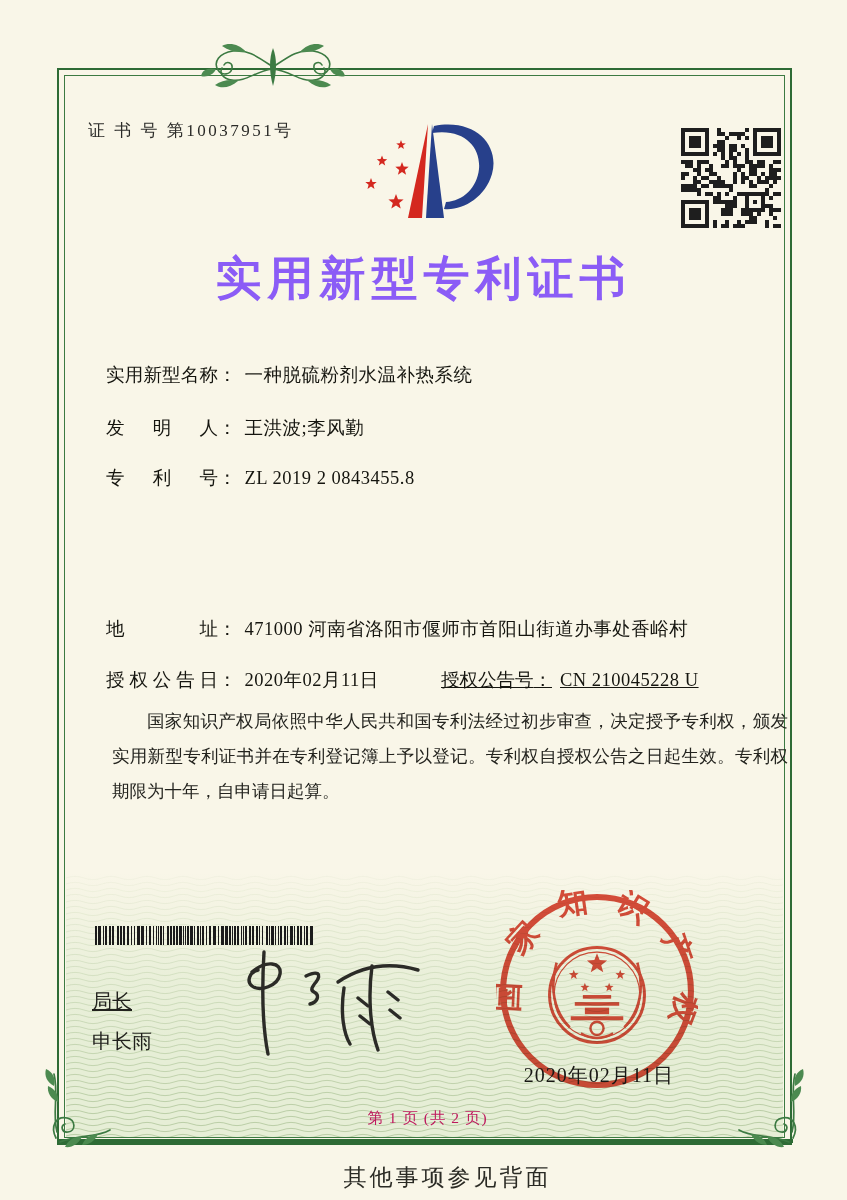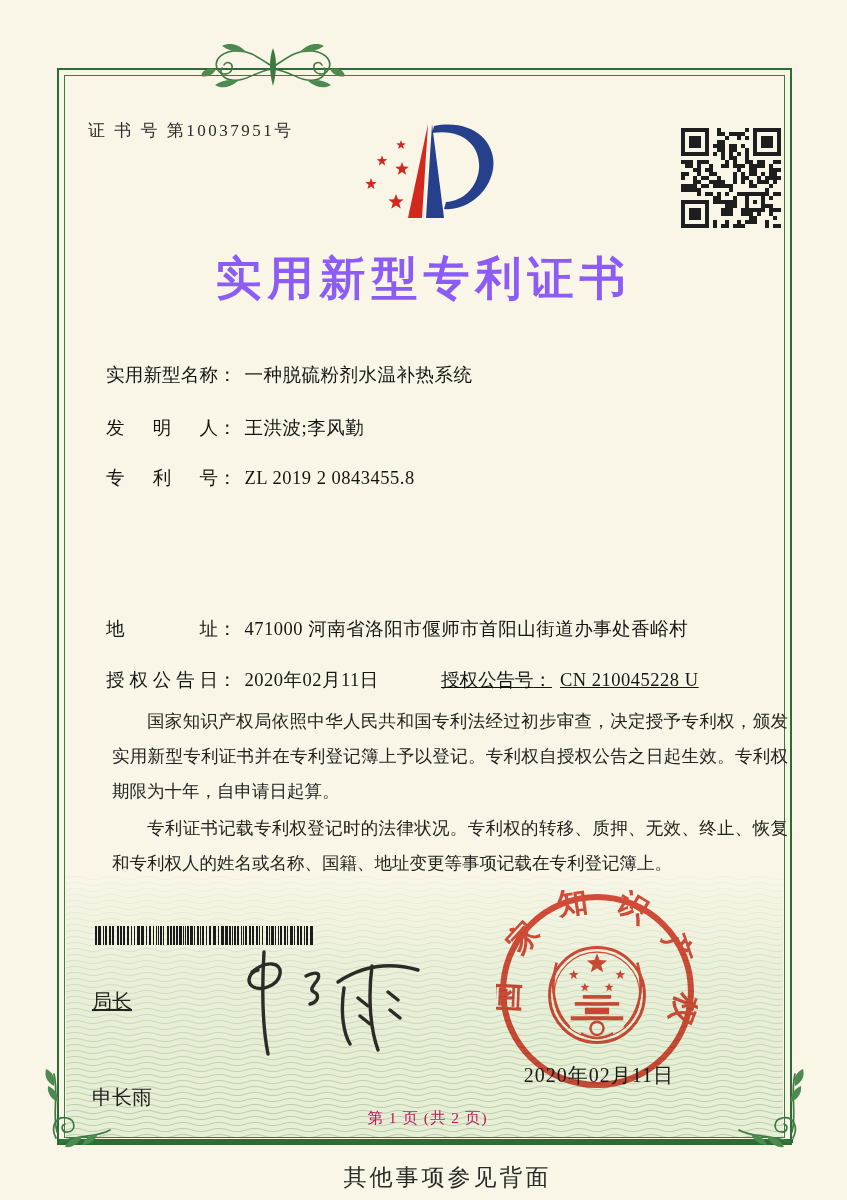--- a/index.html
+++ b/index.html
@@ -34,21 +34,21 @@
   
   .paras{position:absolute;left:88px;top:704px;width:676px;font-size:17.5px;line-height:35px;color:#23231e;margin-left:24px;}
   .paras p{margin:0 0 2px 0;text-indent:2em;text-align:justify;}
   
   .barcode{position:absolute;left:95px;top:926px;}
   
   .seal{position:absolute;left:496px;top:890px;width:202px;height:202px;opacity:.92;mix-blend-mode:multiply;}
   .seal-date{position:absolute;left:504px;top:1062px;width:190px;text-align:center;font-size:20px;color:#181814;letter-spacing:1px;}
   
   .signer-title{position:absolute;left:92px;top:988px;font-size:20px;font-family:"Liberation Sans","DejaVu Sans",sans-serif;color:#22221e;text-decoration:underline;}
-  .signer-name{position:absolute;left:92px;top:1084px;font-size:20px;font-family:Liberation Sans, sans-serif;color:#22221e;}
+  .signer-name{position:absolute;left:92px;top:1028px;font-size:20px;font-family:Liberation Sans, sans-serif;color:#22221e;}
   .signature{position:absolute;left:222px;top:946px;width:212px;height:112px;}
   
   .page-num{position:absolute;left:4px;width:100%;top:1108px;text-align:center;font-size:15.5px;color:#be185d;letter-spacing:1px;}
   .back-note{position:absolute;left:0;width:100%;top:1162px;text-align:center;font-size:23px;color:#2a2a24;letter-spacing:3px;margin-left:24px;}
   
   .orn-top{position:absolute;left:186px;top:40px;}
   .orn-bl{position:absolute;left:42px;top:1064px;}
   .orn-br{position:absolute;left:733px;top:1064px;transform:scaleX(-1);}
 </style>
 </head>
@@ -485,21 +485,20 @@
   </div>
   <div class="row" style="top:667px">
     <span class="label">授权公告日</span><span class="colon">：</span><span class="value">2020年02月11日</span>
     <span class="grant2">
       <span>授权公告号</span><span class="colon">：</span><span class="value">CN 210045228 U</span>
     </span>
   </div>
 
   <div class="paras">
     <p>国家知识产权局依照中华人民共和国专利法经过初步审查，决定授予专利权，颁发实用新型专利证书并在专利登记簿上予以登记。专利权自授权公告之日起生效。专利权期限为十年，自申请日起算。</p>
-    <p>专利证书记载专利权登记时的法律状况。专利权的转移、质押、无效、终止、恢复和专利权人的姓名或名称、国籍、地址变更等事项记载在专利登记簿上。</p>
   </div>
 
   <svg class="barcode" id="barcode-svg" width="222" height="19">
       <rect x="0" y="0" width="2" height="19" fill="#1b1b1b"></rect>
       <rect x="3" y="0" width="3" height="19" fill="#1b1b1b"></rect>
       <rect x="8" y="0" width="1" height="19" fill="#1b1b1b"></rect>
       <rect x="10" y="0" width="2" height="19" fill="#1b1b1b"></rect>
       <rect x="14" y="0" width="2" height="19" fill="#1b1b1b"></rect>
       <rect x="17" y="0" width="2" height="19" fill="#1b1b1b"></rect>
       <rect x="22" y="0" width="2" height="19" fill="#1b1b1b"></rect>

